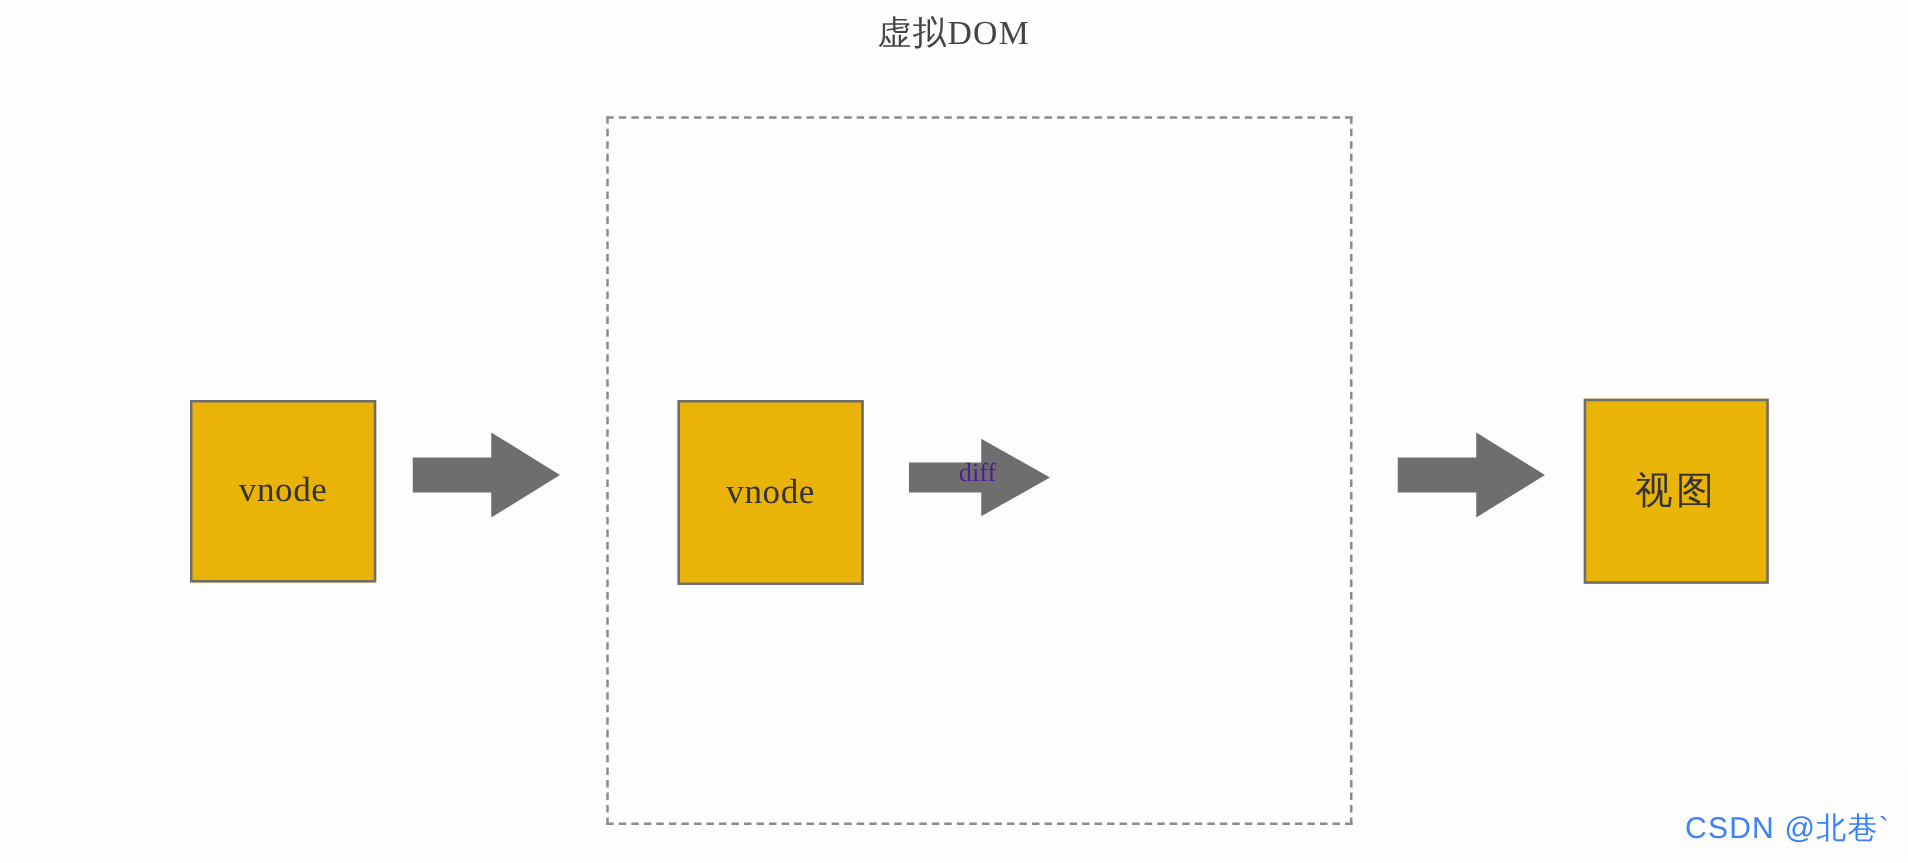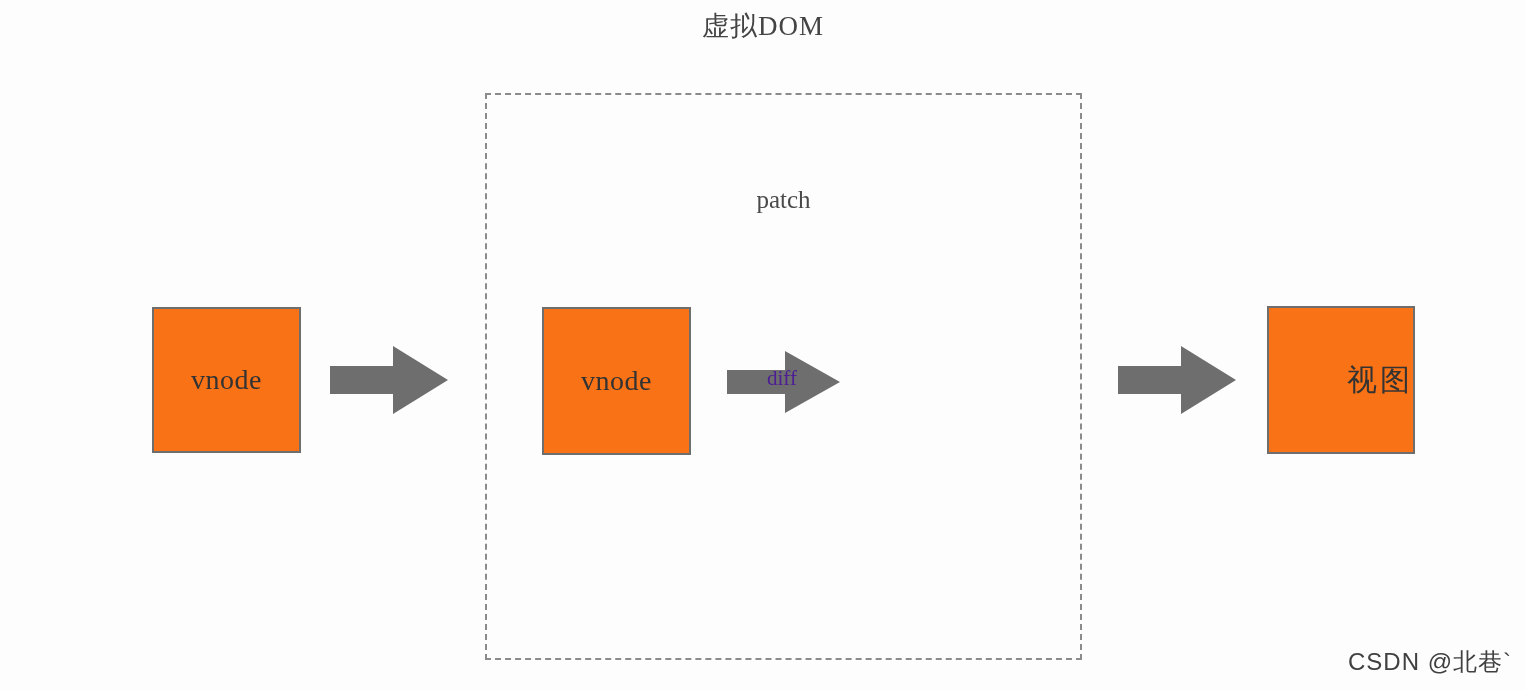--- a/index.html
+++ b/index.html
@@ -48,41 +48,42 @@
     width: 597px;
     text-align: center;
     font-size: 25px;
     color: #4a4a4a;
   }
 
   
   .node-box {
     position: absolute;
     border: 2px solid #6e6e6e;
-    background: #f97316;
+    background: #eab308;
     box-sizing: border-box;
     display: flex;
     align-items: center;
     justify-content: center;
+    margin-top: 13px;
   }
   .node-box .node-label {
     font-size: 28px;
     color: #333333;
     line-height: 1;
     letter-spacing: 0.5px;
   }
   .node-box.cjk .node-label {
     font-size: 30px;
     letter-spacing: 3px;
   }
 
   #box-vnode-input  { left: 152px;  top: 307px; width: 149px; height: 146px; }
   #box-vnode-new    { left: 542px;  top: 307px; width: 149px; height: 148px; }
   #box-oldvnode     { left: 877px;  top: 307px; width: 147px; height: 148px; }
-  #box-view         { left: 1267px; top: 306px; width: 148px; height: 148px; justify-content: flex-end; }
+  #box-view         { left: 1267px; top: 306px; width: 148px; height: 148px; }
 
   
   .block-arrow {
     position: absolute;
   }
   .block-arrow svg { display: block; }
 
   #arrow-1 { left: 330px;  top: 346px; width: 118px; height: 68px; }
   #arrow-3 { left: 1118px; top: 346px; width: 118px; height: 68px; }
   #arrow-diff { left: 727px; top: 351px; width: 113px; height: 62px; }
@@ -98,36 +99,35 @@
     pointer-events: none;
     line-height: 1;
   }
 
   
   .watermark {
     position: absolute;
     right: 14px;
     bottom: 12px;
     font-size: 24px;
-    color: #404040;
+    color: #3b82f6;
     font-family: "Liberation Sans", "DejaVu Sans", sans-serif;
     letter-spacing: 1px;
     white-space: nowrap;
   }
 </style>
 </head>
 <body>
 
 <div id="canvas">
 
   <div class="diagram-title">虚拟DOM</div>
 
   <div class="patch-container"></div>
 
-  <div class="patch-label">patch</div>
 
   <div class="node-box" id="box-vnode-input">
     <span class="node-label">vnode</span>
   </div>
 
   <div class="block-arrow" id="arrow-1">
     <svg width="118" height="68" viewBox="0 0 118 68" xmlns="http://www.w3.org/2000/svg">
       <polygon points="0,20 63,20 63,0 118,34 63,68 63,48 0,48" fill="#6e6e6e"></polygon>
     </svg>
   </div>

